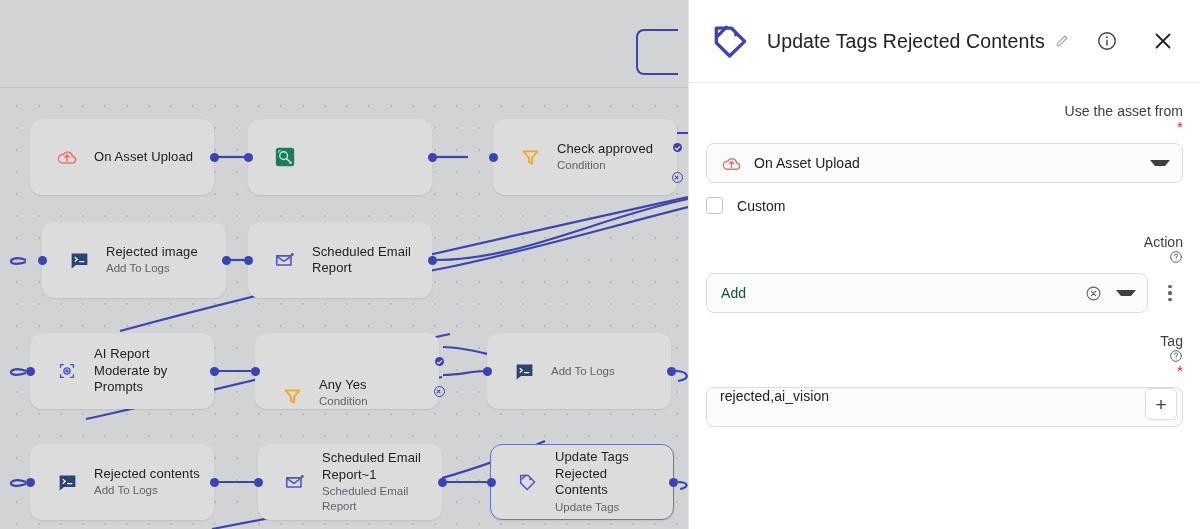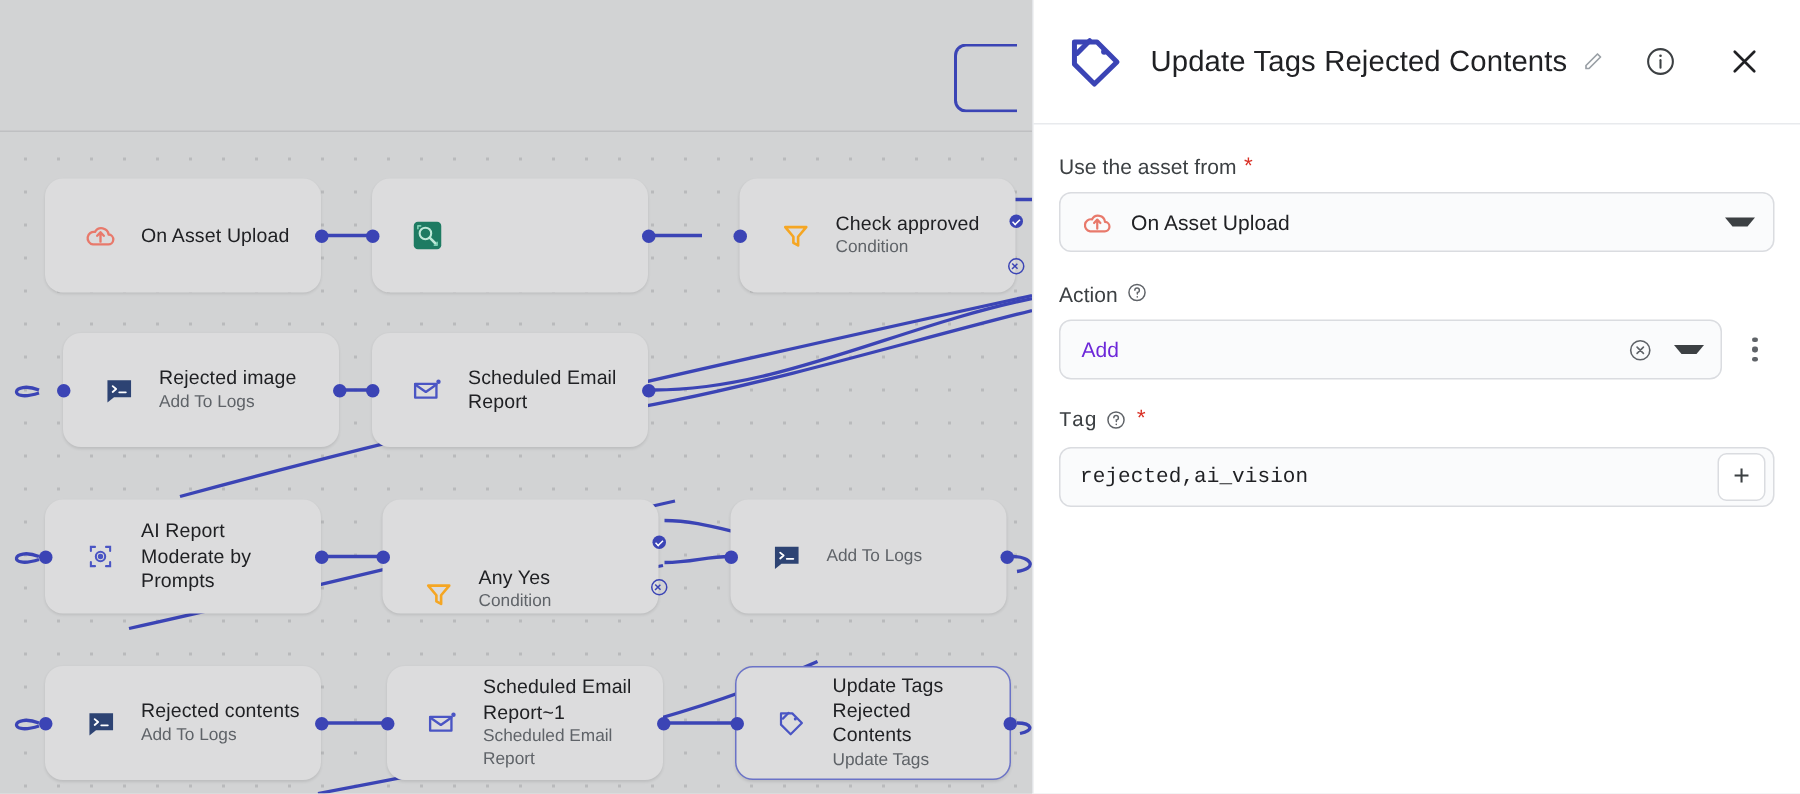--- a/index.html
+++ b/index.html
@@ -91,22 +91,23 @@
   .hdr-spacer{flex:1 1 auto;}
   .hdr-btn{
     width:34px;height:34px;display:flex;align-items:center;justify-content:center;
     border-radius:50%;flex:0 0 34px;
   }
   .hdr-btn + .hdr-btn{margin-left:22px;}
 
   .panel-body{padding:20px 17px 0 17px;}
   .field{margin-bottom:0;}
   .flabel{
-    font-size:14px;color:#3c4043;margin-bottom:9px;display:flex;align-items:flex-start;
+    font-size:14px;color:#3c4043;margin-bottom:9px;display:flex;align-items:flex-end;
     letter-spacing:.05px;
+    flex-direction:column;
   }
   .req{color:#d93025;margin-left:5px;font-size:15px;line-height:1;}
   .help{margin-left:6px;display:inline-flex;align-items:center;}
 
   .select{
     height:40px;border:1px solid #dadce0;border-radius:8px;background:#fafbfc;
     display:flex;align-items:center;padding:0 12px 0 13px;box-sizing:border-box;
   }
   .select .sel-icon{width:22px;flex:0 0 22px;display:flex;align-items:center;justify-content:center;}
   .select .sel-text{font-size:14px;color:#202124;margin-left:12px;flex:1 1 auto;letter-spacing:.05px;}
@@ -121,32 +122,32 @@
     background:#fff;box-sizing:border-box;flex:0 0 17px;
   }
   .checklabel{font-size:14px;color:#202124;margin-left:14px;letter-spacing:.05px;}
 
   .field-action{margin-top:20px;}
   .action-row{display:flex;align-items:center;}
   .action-select{
     flex:1 1 auto;height:40px;border:1px solid #dadce0;border-radius:8px;background:#fafbfc;
     display:flex;align-items:center;padding:0 11px 0 14px;box-sizing:border-box;
   }
-  .action-text{font-size:14px;color:#6d28d9;flex:1 1 auto;letter-spacing:.05px;}
+  .action-text{font-size:14px;color:#14532d;flex:1 1 auto;letter-spacing:.05px;}
   .clear-icon{margin-right:14px;display:inline-flex;align-items:center;}
   .kebab{
     width:26px;flex:0 0 26px;display:flex;flex-direction:column;align-items:center;
     justify-content:center;margin-left:9px;height:40px;
   }
   .kebab i{width:3.2px;height:3.2px;border-radius:50%;background:#5f6368;display:block;margin:1.6px 0;}
 
-  .field-tag{margin-top:20px;font-family:Liberation Mono, monospace;}
+  .field-tag{margin-top:20px;}
   .tag-input{
     height:40px;border:1px solid #dadce0;border-radius:8px;background:#fafbfc;
-    display:flex;align-items:center;padding:0 5px 0 13px;box-sizing:border-box;gap:28px;
+    display:flex;padding:0 5px 0 13px;box-sizing:border-box;gap:28px;
   }
   .tag-value{font-size:14px;color:#202124;flex:1 1 auto;letter-spacing:.05px;}
   .plus-btn{
     width:30px;height:30px;border:1px solid #dadce0;border-radius:6px;background:#fff;
     display:flex;align-items:center;justify-content:center;flex:0 0 30px;
     font-size:19px;color:#3c4043;line-height:1;
   }
 </style>
 </head>
 <body>
@@ -391,20 +392,24 @@
             <svg width="21" height="21" viewBox="0 0 24 24" fill="none" stroke="#e8796b" stroke-width="1.7" stroke-linecap="round" stroke-linejoin="round">
               <path d="M6.5 18.5h11a3.6 3.6 0 0 0 .4-7.2A5.3 5.3 0 0 0 8 9.4 4.5 4.5 0 0 0 6.5 18.5z"></path>
               <path d="M12 16.5V9.8M9.6 12.2L12 9.6l2.4 2.6"></path>
             </svg>
           </span>
           <span class="sel-text">On Asset Upload</span>
           <span class="caret"></span>
         </div>
       </div>
 
+      <div class="checkrow">
+        <span class="checkbox"></span>
+        <span class="checklabel">Custom</span>
+      </div>
 
       <div class="field field-action">
         <div class="flabel">
           <span>Action</span>
           <span class="help">
             <svg width="14" height="14" viewBox="0 0 24 24" fill="none" stroke="#5f6368" stroke-width="1.7" stroke-linecap="round">
               <circle cx="12" cy="12" r="9.2"></circle>
               <path d="M9.5 9.3a2.6 2.6 0 1 1 2.9 2.7v1.6"></path>
               <circle cx="12.3" cy="17" r="0.9" fill="#5f6368" stroke="none"></circle>
             </svg>

